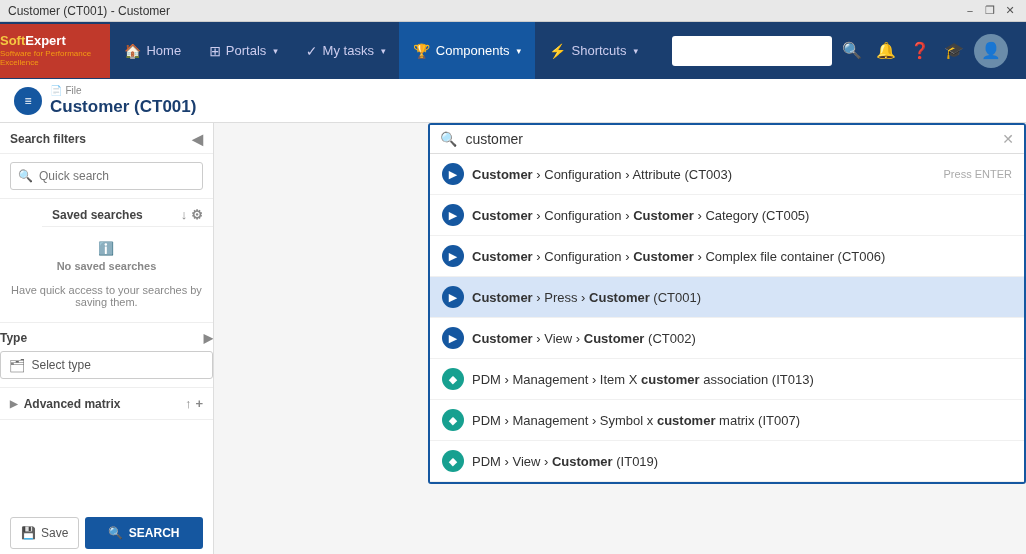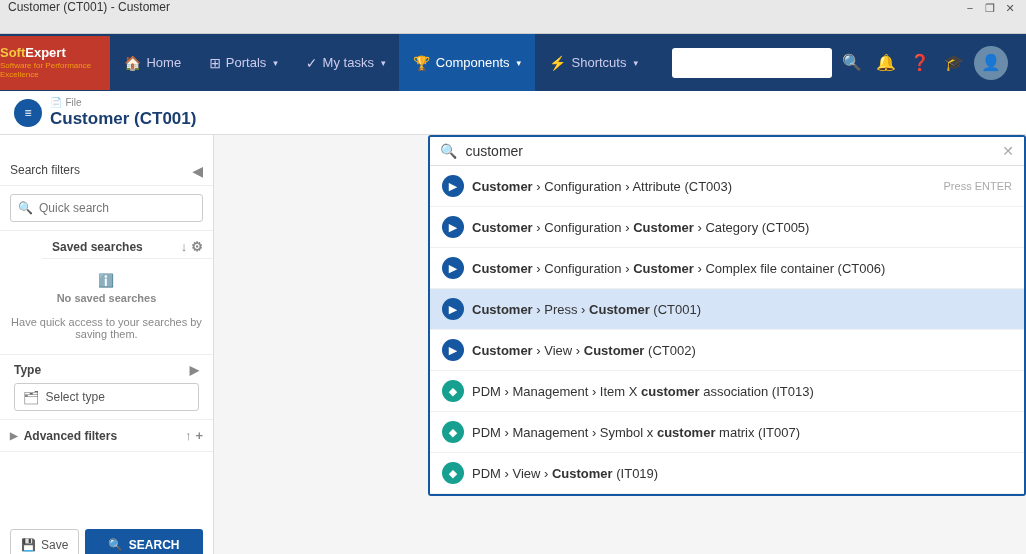--- a/index.html
+++ b/index.html
@@ -1,22 +1,23 @@
 <!DOCTYPE html>
 <html><head>
   <meta charset="utf-8">
   <style>
     * { box-sizing: border-box; margin: 0; padding: 0; font-family: 'Segoe UI', Arial, sans-serif; }
     body { width: 1026px; height: 554px; overflow: hidden; background: #f0f0f0; }
 
     
     .titlebar {
       background: #e8e8e8;
-      height: 34px;
-      display: flex;
+      height: 22px;
+      display: flex;
+      align-items: center;
       padding: 0 8px;
       font-size: 12px;
       color: #333;
       border-bottom: 1px solid #ccc;
       user-select: none;
     }
     .titlebar-title { flex: 1; }
     .titlebar-controls { display: flex; gap: 4px; }
     .titlebar-btn {
       width: 16px; height: 16px;
@@ -136,27 +137,27 @@
       border-right: 1px solid #ddd;
       flex-shrink: 0;
       display: flex;
       flex-direction: column;
       overflow: hidden;
       position: relative;
       z-index: 10;
     }
     .sidebar-section-header {
       display: flex;
+      align-items: center;
       justify-content: space-between;
       padding: 8px 10px 6px 10px;
       font-size: 12px;
-      font-weight: normal;
+      font-weight: bold;
       color: #444;
       border-bottom: 1px solid #eee;
-      margin-top: 20px;
     }
     .sidebar-section-header .toggle-icon { font-size: 14px; color: #888; cursor: pointer; }
     .sidebar-quick-search {
       padding: 8px 10px;
       border-bottom: 1px solid #eee;
     }
     .quick-search-input {
       width: 100%;
       height: 28px;
       border: 1px solid #ccc;
@@ -195,21 +196,21 @@
       padding: 14px 10px;
       text-align: center;
       color: #888;
       font-size: 11px;
       border-bottom: 1px solid #eee;
     }
     .saved-searches-empty .empty-icon { font-size: 13px; margin-bottom: 4px; }
 
     
     .type-section {
-      padding: 8px 14px;
+      padding: 8px 0;
       border-bottom: 1px solid #eee;
     }
     .type-section-header {
       display: flex;
       align-items: center;
       justify-content: space-between;
       font-size: 12px;
       font-weight: bold;
       color: #444;
       margin-bottom: 6px;
@@ -457,21 +458,21 @@
         <span style="color:#888;cursor:pointer;">▶</span>
       </div>
       <div class="select-type-btn">
         <span class="select-type-icon">🗂</span>
         <span>Select type</span>
       </div>
     </div>
 
     <div class="adv-filters">
       <span style="font-size:10px;color:#888;">▶</span>
-      <span>Advanced filters</span>
+      <span>Advanced matrix</span>
       <div class="adv-filters-actions">
         <span>↑</span>
         <span>+</span>
       </div>
     </div>
 
     <div class="sidebar-bottom">
       <div class="save-btn">
         <span>💾</span>
         <span>Save</span>

